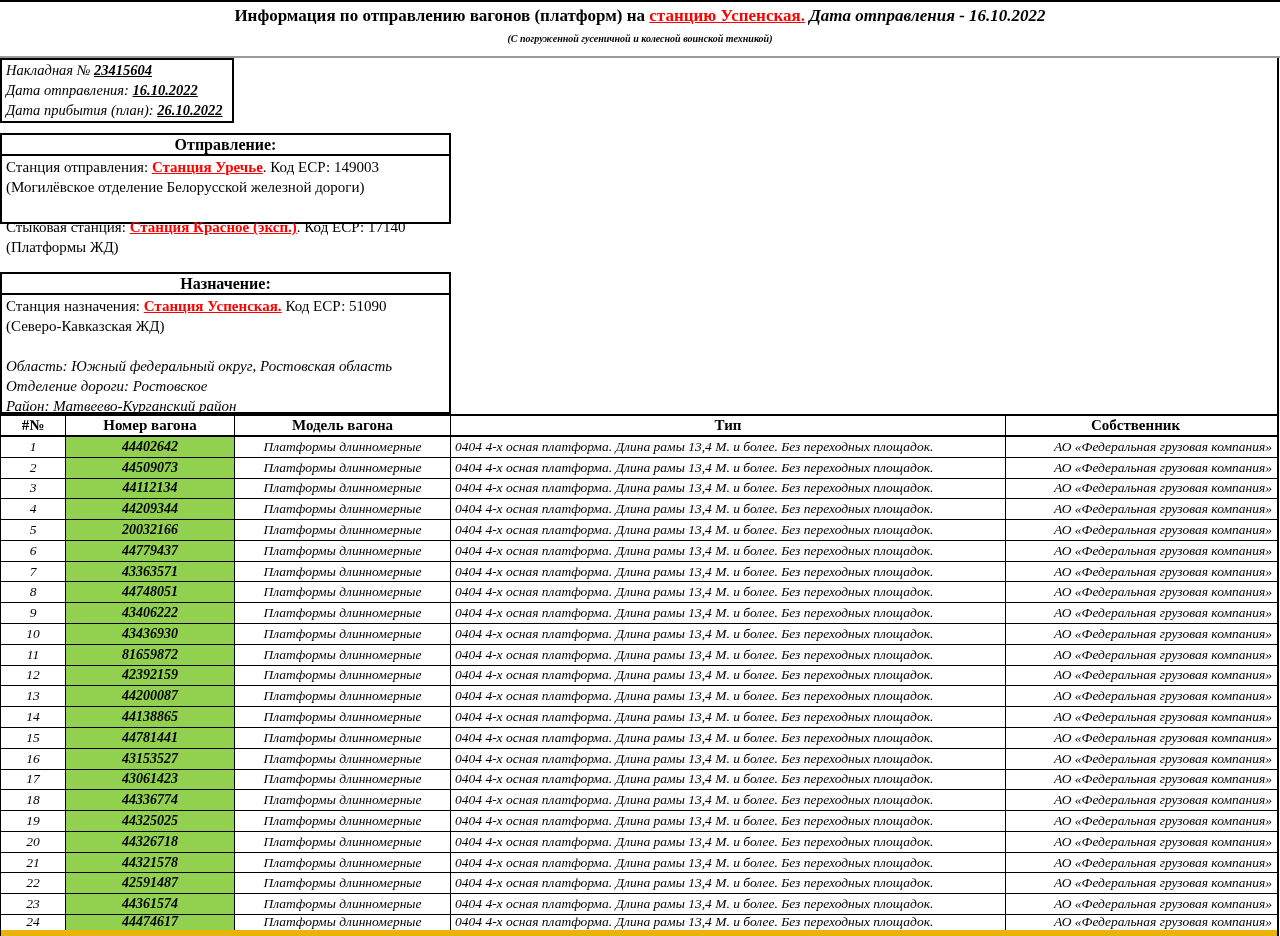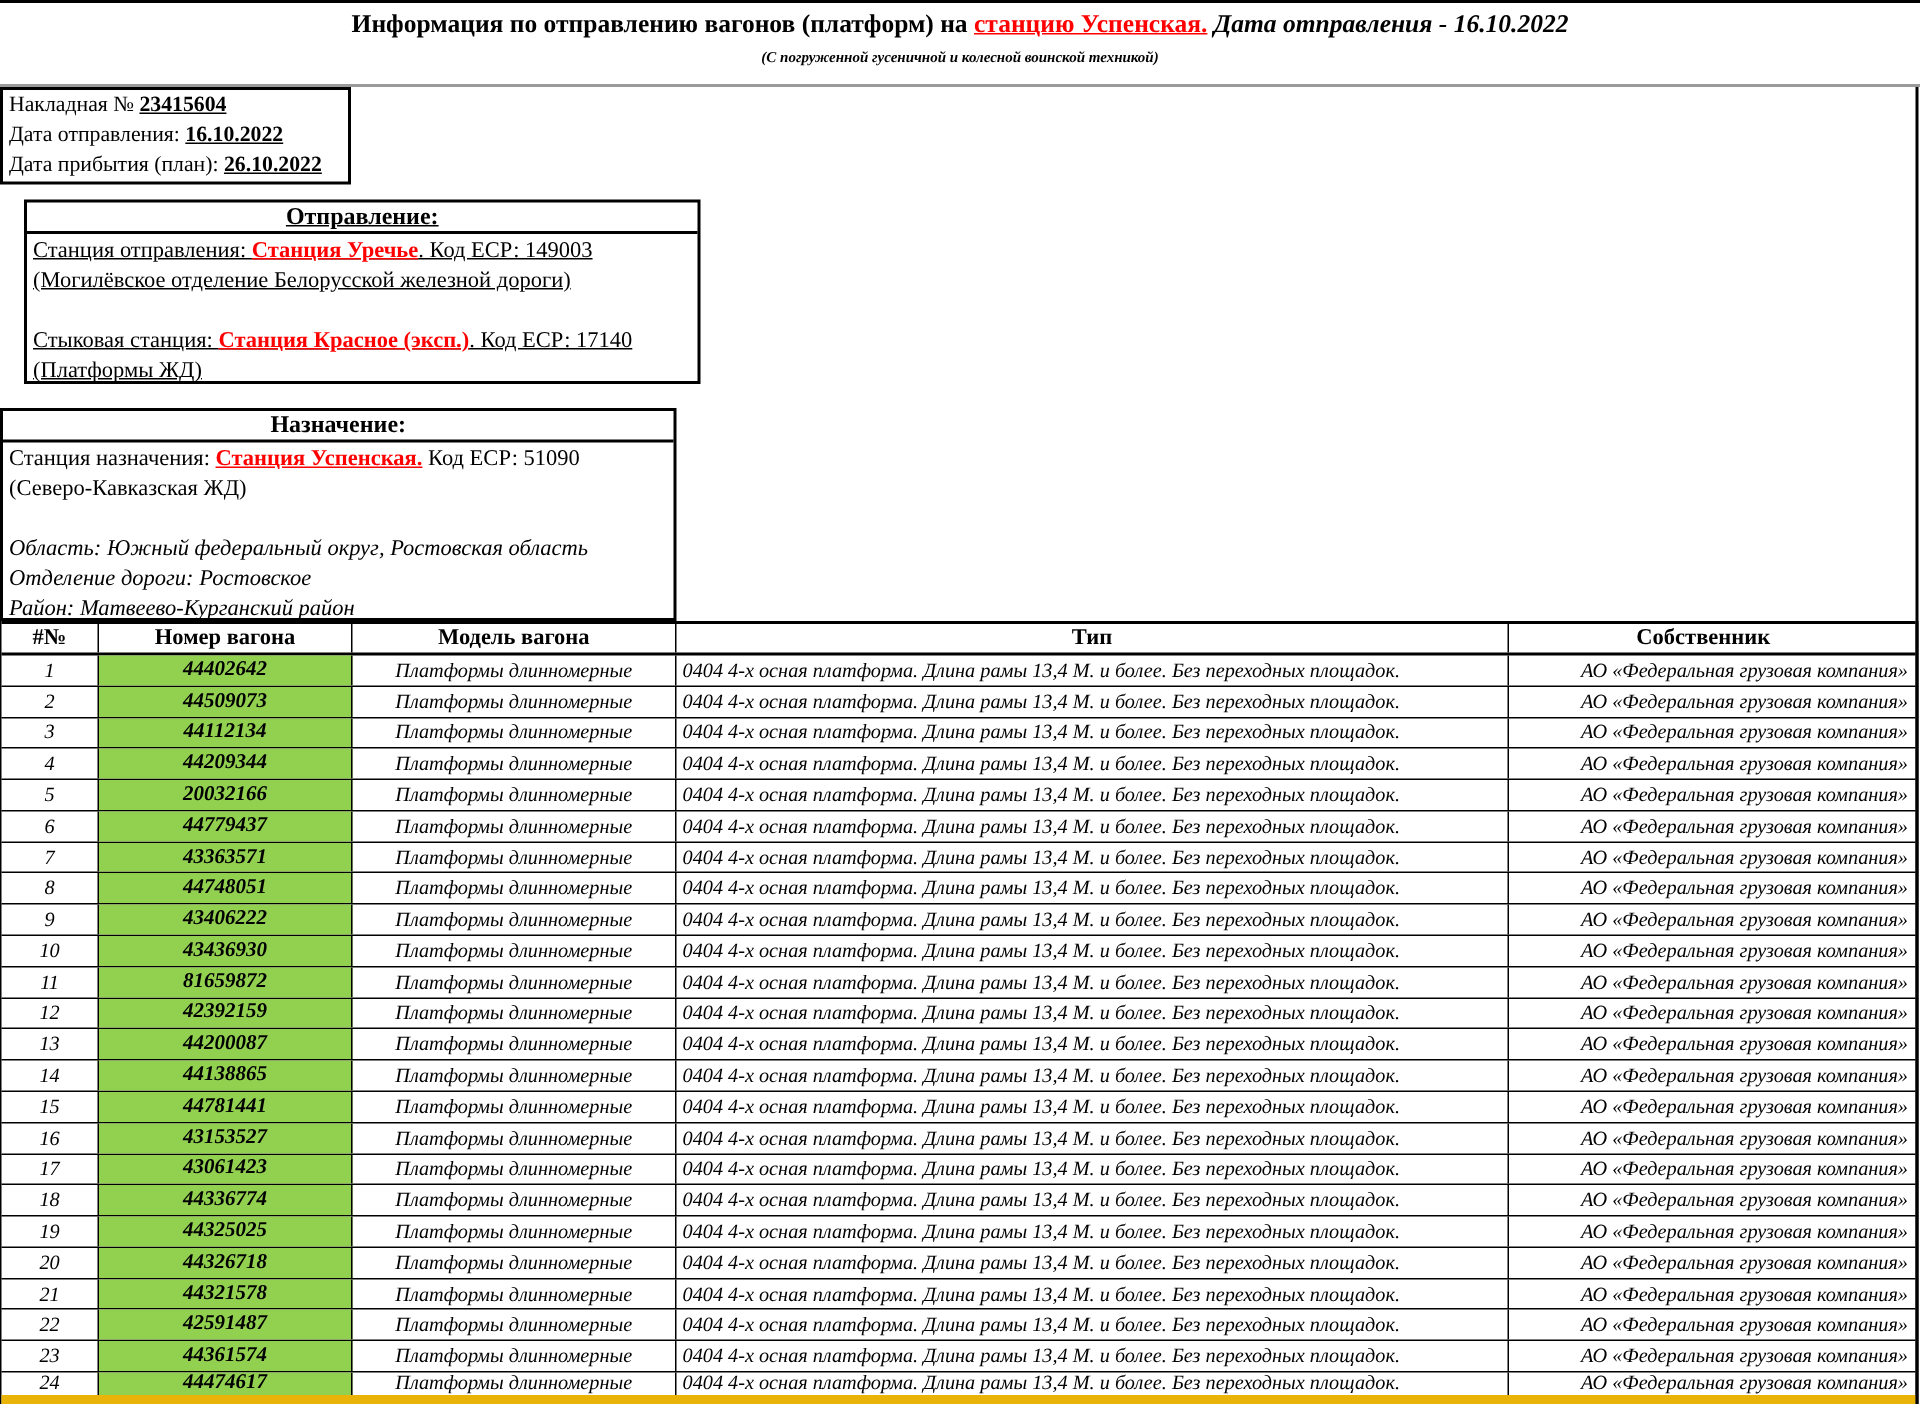--- a/index.html
+++ b/index.html
@@ -11,24 +11,24 @@
   .title-block { position:absolute; left:0; top:0; width:1280px; height:58px;
     border-top:2px solid #000; border-bottom:2px solid #9a9a9a; text-align:center; }
   .title-l1 { margin-top:2px; font-size:17px; font-weight:bold; line-height:24px; }
   .title-l1 .station { color:var(--red); text-decoration:underline; }
   .title-l1 .date-part { font-style:italic; }
   .title-l2 { font-size:10px; font-weight:bold; font-style:italic; line-height:22px; }
 
   
   .infobox { position:absolute; background:#fff; border:2px solid #000; font-size:15px; }
   .waybill-box { left:0; top:58px; width:234px; height:65px; padding:0 4px; font-size:14.5px; }
-  .waybill-box .line { line-height:20px; white-space:nowrap; }
+  .waybill-box .line { line-height:20px; white-space:nowrap;font-style:italic; }
   .uval { font-weight:bold; text-decoration:underline; }
 
-  .dep-box  { left:16px; top:133px; width:451px; height:123px;text-decoration:underline; }
+  .dep-box  { left:0; top:133px; width:451px; height:91px; }
   .dest-box { left:0; top:272px; width:451px; height:142px; }
   .box-header { height:21px; line-height:20px; text-align:center; font-weight:bold;
     font-size:16px; border-bottom:2px solid #000; }
   .box-body { padding:1px 20px 0 4px; }
   .box-body .line { line-height:20px; white-space:nowrap; }
   .box-body .blank { height:20px; }
   .red-link { color:var(--red); font-weight:bold; text-decoration:underline; cursor:pointer; }
   .it { font-style:italic; }
 
   

